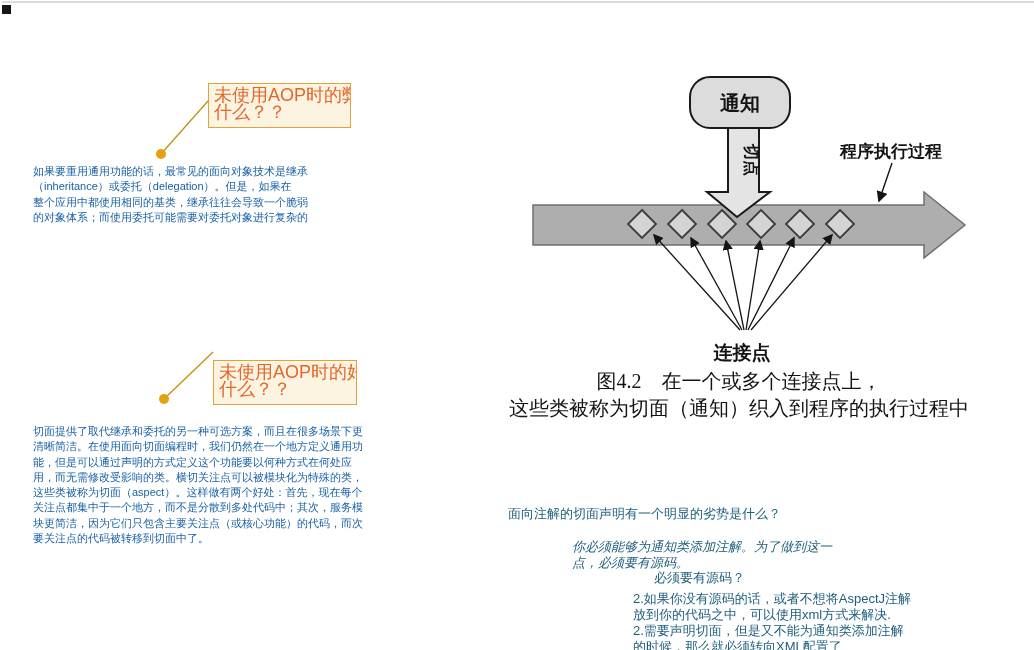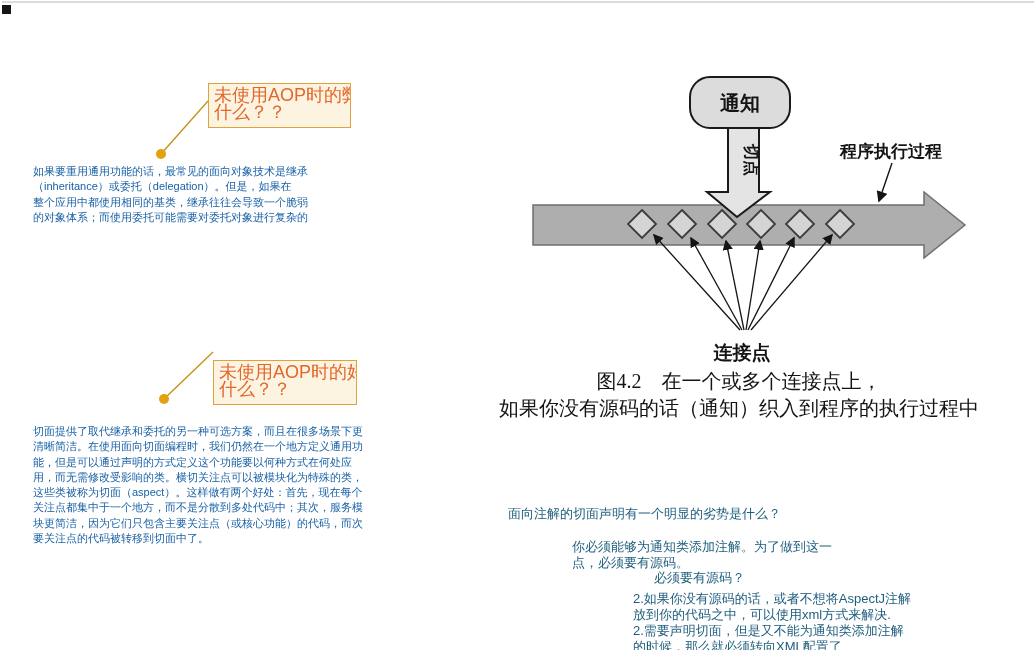--- a/index.html
+++ b/index.html
@@ -104,28 +104,28 @@
     <line x1="258" y1="270" x2="272" y2="181" marker-end="url(#ah)"></line>
     <line x1="260" y1="270" x2="306" y2="178" marker-end="url(#ah)"></line>
     <line x1="263" y1="270" x2="344" y2="175" marker-end="url(#ah)"></line>
   </g>
 
   <text class="fig-label" x="254" y="299" font-size="19" font-weight="600" text-anchor="middle">连接点</text>
 </svg>
 
 <div class="abs caption">
   <div>图4.2　在一个或多个连接点上，</div>
-  <div>如果你没有源码的话（通知）织入到程序的执行过程中</div>
+  <div>这些类被称为切面（通知）织入到程序的执行过程中</div>
 </div>
 
 <div class="abs teal" style="left:508px;top:506px;">
   <div>面向注解的切面声明有一个明显的劣势是什么？</div>
 </div>
 
-<div class="abs teal" style="left:572px;top:539px;">
+<div class="abs teal" style="left:572px;top:539px;font-style:italic;">
   <div>你必须能够为通知类添加注解。为了做到这一</div>
   <div>点，必须要有源码。</div>
 </div>
 
 <div class="abs teal" style="left:654px;top:570px;">
   <div>必须要有源码？</div>
 </div>
 
 <div class="abs teal" style="left:633px;top:591px;">
   <div>2.如果你没有源码的话，或者不想将AspectJ注解</div>

